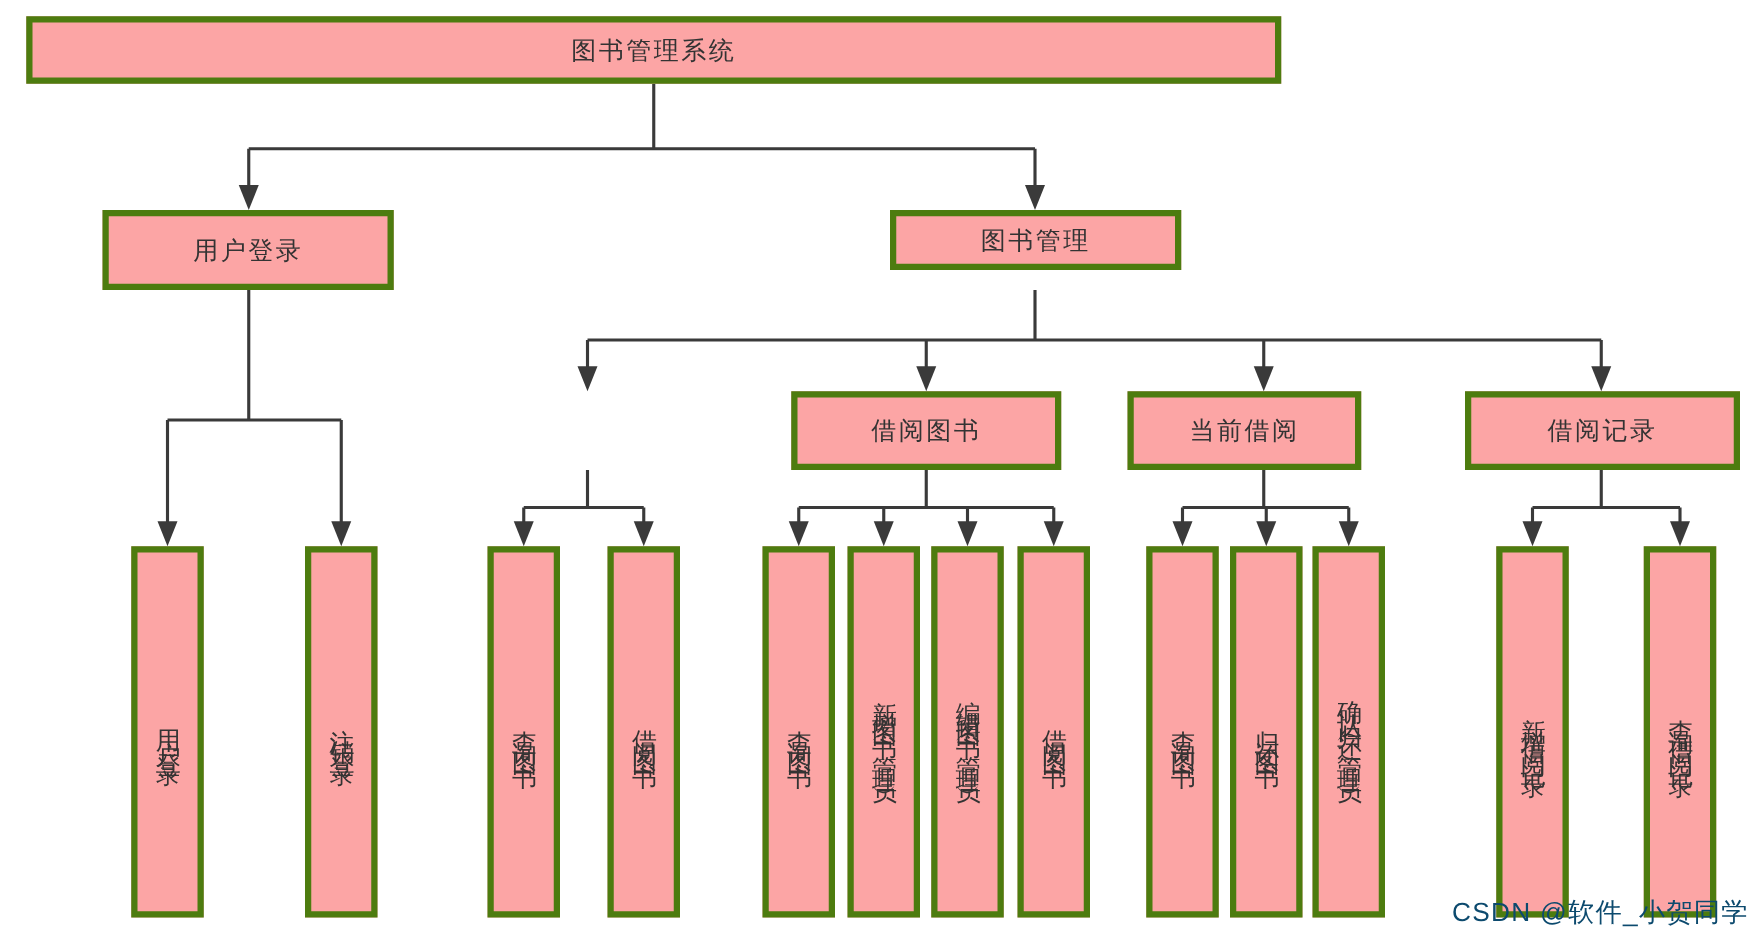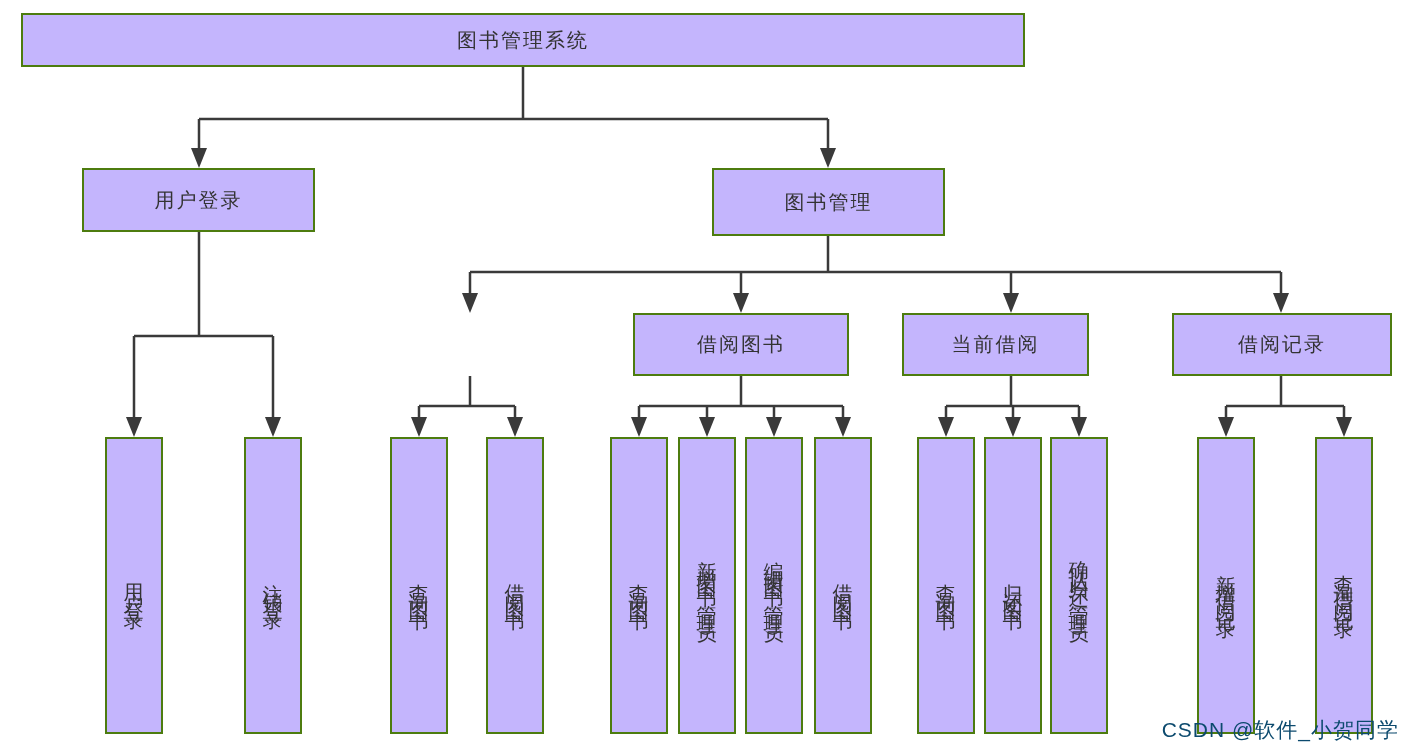--- a/index.html
+++ b/index.html
@@ -2,21 +2,21 @@
 <html><head>
 <meta charset="utf-8">
 <style>
   html,body { margin:0; padding:0; background:#ffffff; }
   .stage {
     position:relative; width:1405px; height:747px; background:#ffffff;
     font-family:"Liberation Sans", sans-serif; overflow:hidden;
   }
   .lines { position:absolute; left:0; top:0; width:1405px; height:747px; }
   .box {
-    position:absolute; background:#c4b5fd; border:2px solid #4d7c0f;
+    position:absolute; background:#fca5a5; border:5px solid #4d7c0f;
     box-sizing:border-box; display:flex; align-items:center; justify-content:center;
     color:#333333;
   }
   .hlabel { font-size:20px; letter-spacing:2px; white-space:nowrap; }
   .leaf .vlabel {
     writing-mode:vertical-rl; text-orientation:mixed;
     font-size:20px; letter-spacing:9px; line-height:1; color:#333333;
   }
   .watermark {
     position:absolute; top:716px; right:6px;
@@ -68,21 +68,21 @@
     </g>
   </svg>
 
   <div class="box" style="left:21px; top:13px; width:1004px; height:54px;">
     <span class="hlabel">图书管理系统</span>
   </div>
 
   <div class="box" style="left:82px; top:168px; width:233px; height:64px;">
     <span class="hlabel">用户登录</span>
   </div>
-  <div class="box" style="left:712px; top:168px; width:233px; height:68px;">
+  <div class="box" style="left:712px; top:168px; width:233px; height:48px;">
     <span class="hlabel">图书管理</span>
   </div>
 
   <div class="box" style="left:633px; top:313px; width:216px; height:63px;">
     <span class="hlabel">借阅图书</span>
   </div>
   <div class="box" style="left:902px; top:313px; width:187px; height:63px;">
     <span class="hlabel">当前借阅</span>
   </div>
   <div class="box" style="left:1172px; top:313px; width:220px; height:63px;">

